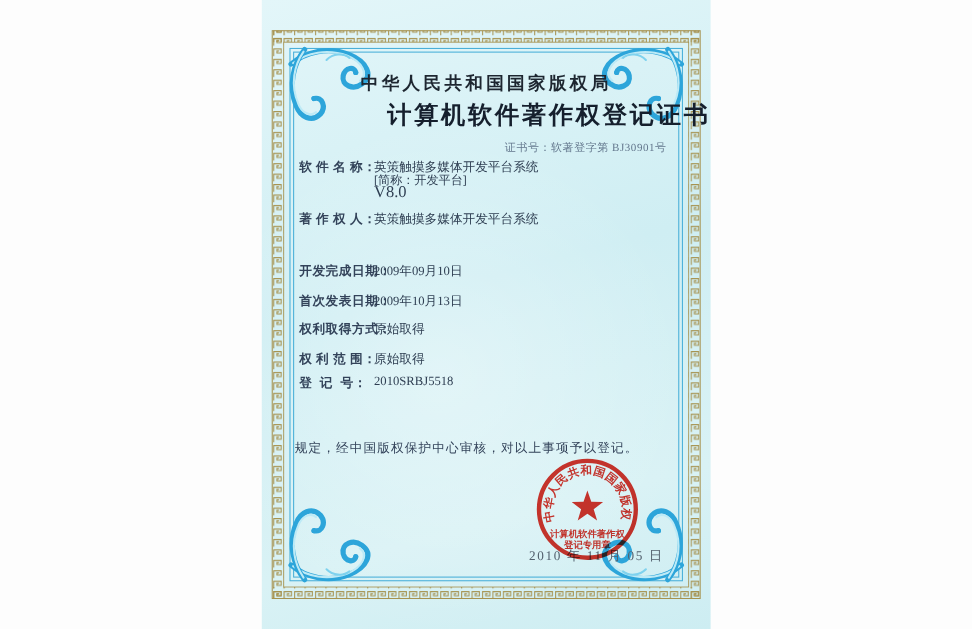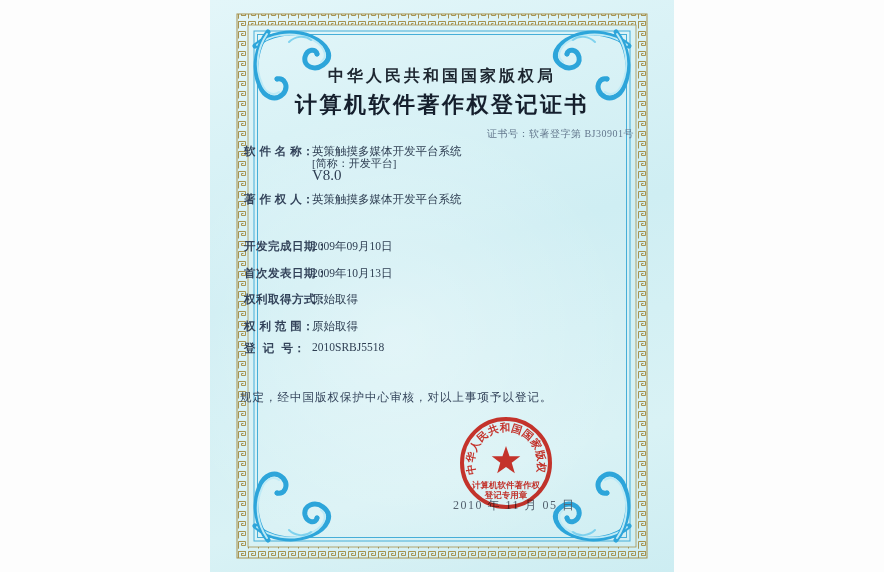--- a/index.html
+++ b/index.html
@@ -2,33 +2,33 @@
 <html><head>
 <meta charset="utf-8">
 <style>
   html,body{margin:0;padding:0;}
   body{
     width:884px;height:572px;background:#fdfdfd;
     font-family:"Liberation Serif","DejaVu Serif",serif;
     overflow:hidden;
   }
   .cert{
-    position:relative;width:464px;height:572px;margin:0 auto;
+    position:relative;width:408px;height:572px;margin:0 auto;
     background:
       radial-gradient(circle at 40% 60%, rgba(255,255,255,.35), rgba(255,255,255,0) 55%),
       linear-gradient(165deg,#e3f6f9 0%,#cfeef3 45%,#d9f2f5 78%,#cdedf2 100%);
     overflow:hidden;
   }
   .layer{position:absolute;left:0;top:0;width:100%;height:100%;}
   .title1{
     position:absolute;top:66px;left:0;width:100%;text-align:center;
     font-size:16px;font-weight:bold;letter-spacing:3px;color:#1d2630;
   }
   .title2{
-    position:absolute;top:90px;left:0;width:100%;text-align:center;
+    position:absolute;top:90px;left:0;width:100%;text-align:right;
     font-size:22px;font-weight:bold;letter-spacing:2.5px;color:#151f2d;
   }
   .certno{
     position:absolute;top:127px;right:40px;
     font-size:10px;color:#63778d;letter-spacing:.5px;
   }
   .row{position:absolute;left:34px;width:368px;font-size:11.5px;color:#33435a;}
   .row .lab{position:absolute;left:0;top:0;white-space:pre;letter-spacing:.5px;font-weight:bold;}
   .row .val{position:absolute;left:68px;top:0;white-space:nowrap;color:#2e3e52;}
   .row .val2{position:absolute;left:68px;top:12px;white-space:nowrap;font-size:11px;color:#2e3e52;}
@@ -113,21 +113,21 @@
   </div>
   <div class="row" style="top:319px;">
     <span class="lab">权 利 范 围：</span>
     <span class="val">原始取得</span>
   </div>
   <div class="row" style="top:341px;">
     <span class="lab">登  记  号：</span>
     <span class="val">2010SRBJ5518</span>
   </div>
 
-  <div class="stmt" style="left:30px;top:390px;">规定，经中国版权保护中心审核，对以上事项予以登记。</div>
+  <div class="stmt" style="left:30px;top:400px;">规定，经中国版权保护中心审核，对以上事项予以登记。</div>
 
   <div class="issue-date">2010 年 11 月 05 日</div>
 
   <svg class="seal" viewBox="0 0 130 130" xmlns="http://www.w3.org/2000/svg">
     <defs>
       <path id="sealArc" d="M 34.9,75.9 A 32,32 0 1 1 95.1,75.9" fill="none"></path>
     </defs>
     <circle cx="65" cy="65" r="44" fill="none" stroke="#e0231a" stroke-width="4"></circle>
     <text font-size="10.5" font-weight="bold" fill="#e0231a" letter-spacing="0.5">
       <textPath href="#sealArc" startOffset="0">中华人民共和国国家版权局</textPath>

